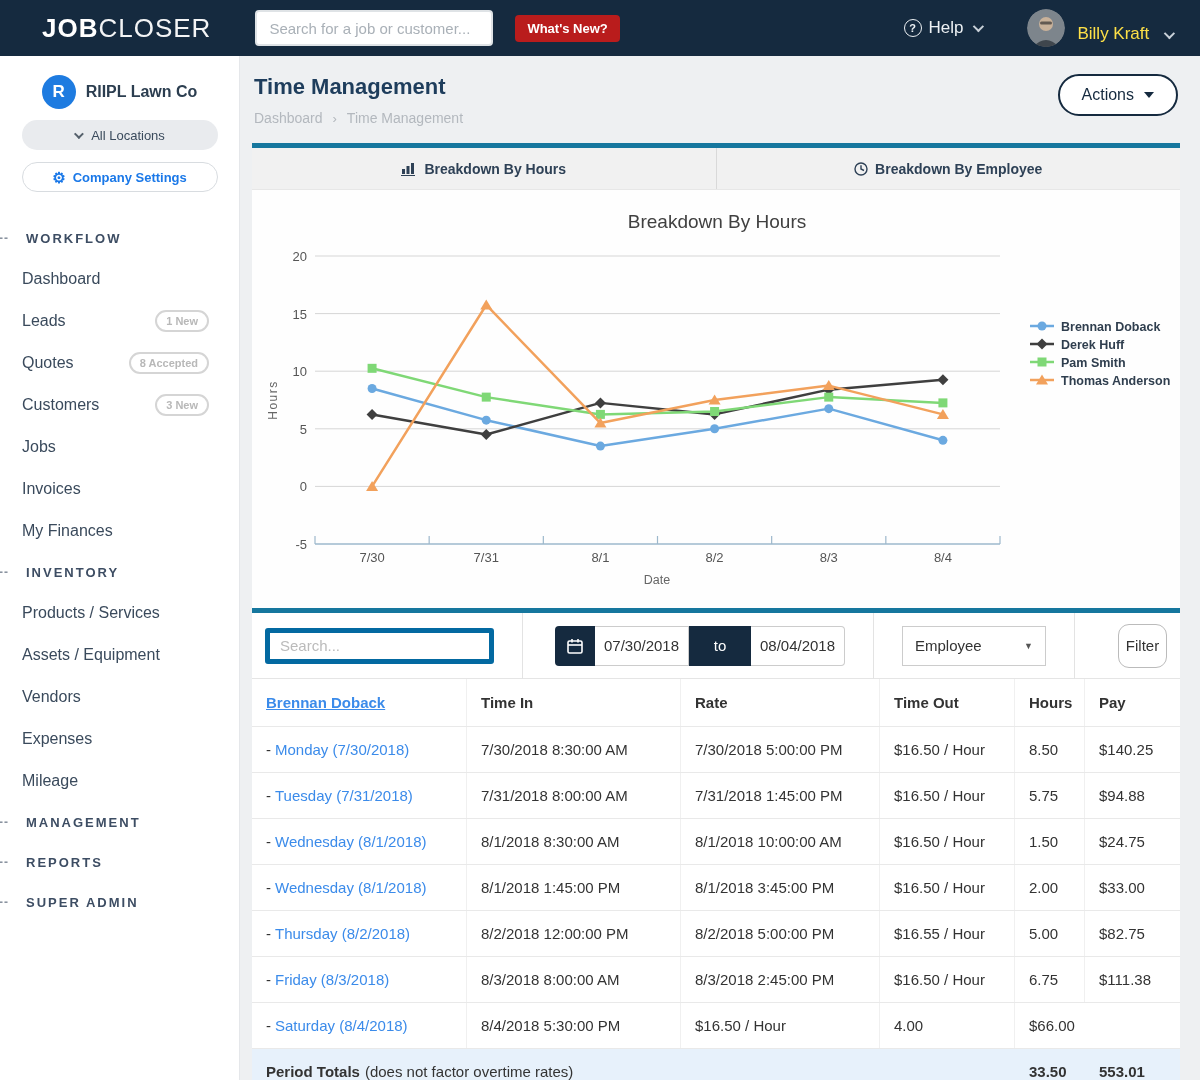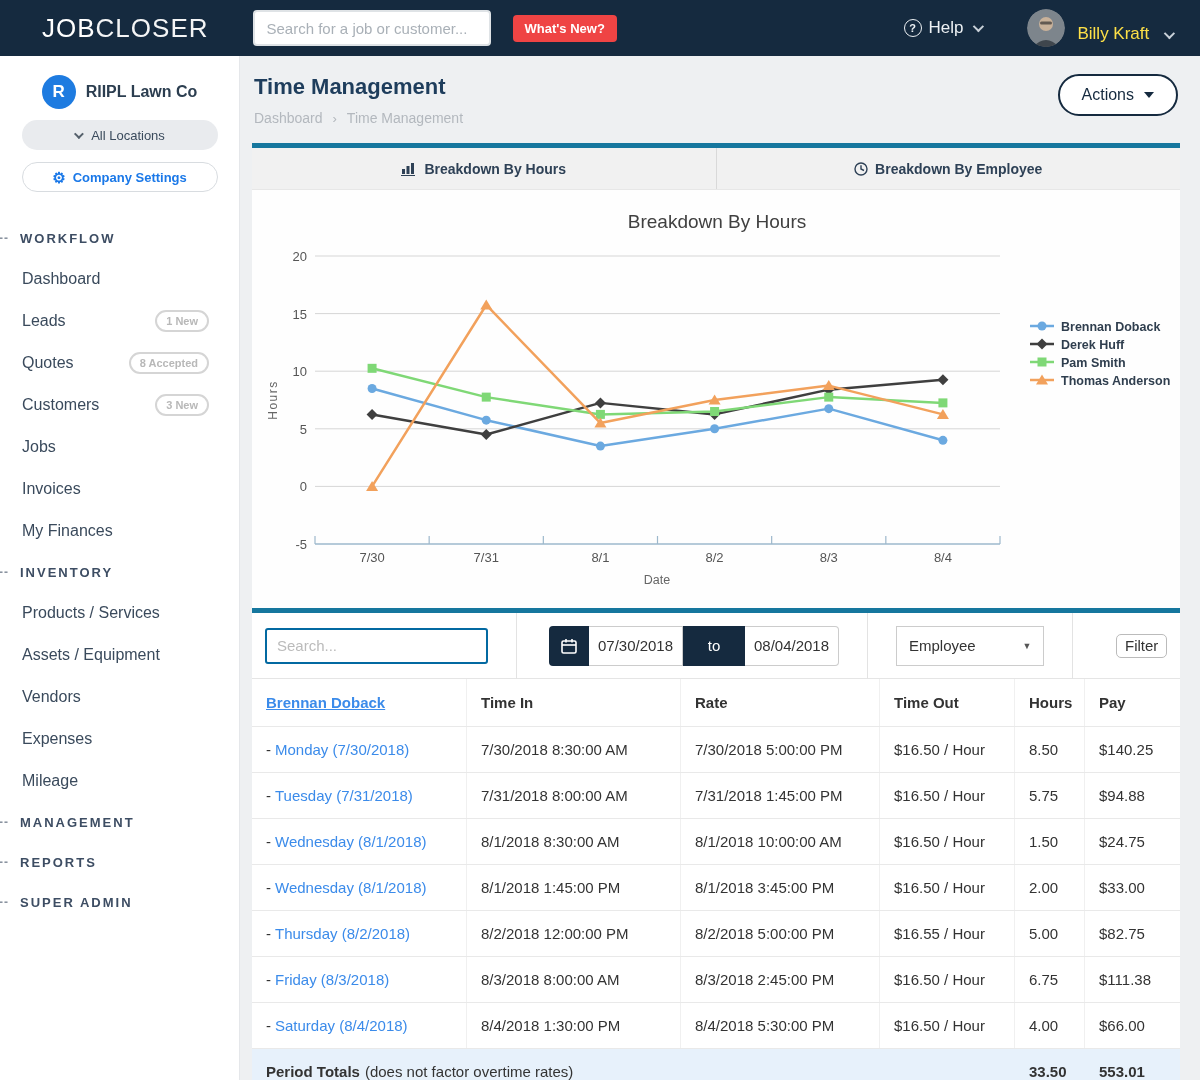--- a/index.html
+++ b/index.html
@@ -12,25 +12,25 @@
     --panel-bg:#FFFFFF;
     --page-bg:#EEF0F2;
   }
   *{box-sizing:border-box;margin:0;padding:0;}
   html,body{width:1200px;height:1080px;overflow:hidden;}
   body{font-family:"Liberation Sans",sans-serif;background:var(--page-bg);color:var(--ink);}
 
   
   .navbar{height:56px;background:var(--navy);display:flex;align-items:center;}
   .logo{margin-left:42px;font-size:26px;color:#fff;letter-spacing:1px;white-space:nowrap;}
-  .logo b{font-weight:400;}
+  .logo b{font-weight:700;}
   .logo span.light{font-weight:400;opacity:.95;}
   .nav-search{margin-left:44px;width:238px;height:36px;border:2px solid #dfe3e6;border-radius:4px;background:#fff;padding:0 12px;font-size:15px;color:#3b82f6;font-family:"Liberation Sans",sans-serif;}
   .nav-search::placeholder{color:#A9B0B7;}
-  .whats-new{margin-left:22px;background:#ef4444;color:#fff;font-size:13px;font-weight:700;padding:6px 12px;border-radius:4px;border:none;cursor:pointer;font-family:"Liberation Sans",sans-serif;}
+  .whats-new{margin-left:22px;background:#b91c1c;color:#fff;font-size:13px;font-weight:700;padding:6px 12px;border-radius:4px;border:none;cursor:pointer;font-family:"Liberation Sans",sans-serif;}
   .nav-right{margin-left:auto;display:flex;align-items:center;margin-right:28px;}
   .help-wrap{display:flex;align-items:center;color:#EDF1F4;font-size:17px;cursor:pointer;}
   .help-icon{width:18px;height:18px;border:1.5px solid #EDF1F4;border-radius:50%;display:inline-flex;align-items:center;justify-content:center;font-size:11px;margin-right:7px;font-weight:700;}
   .chev{display:inline-block;width:8px;height:8px;border-right:2px solid #C9D1D9;border-bottom:2px solid #C9D1D9;transform:rotate(45deg) translateY(-2px);margin-left:10px;}
   .avatar{width:38px;height:38px;border-radius:50%;overflow:hidden;margin:0 12px 0 46px;flex:none;cursor:pointer;}
   .username{color:#fde047;font-size:17px;cursor:pointer;margin-top:12px;}
 
   
   .shell{display:flex;height:1024px;}
   .sidebar{width:240px;background:#fff;border-right:1px solid #E5E7EA;flex:none;overflow:hidden;}
@@ -41,21 +41,21 @@
   .company-avatar{width:34px;height:34px;border-radius:50%;background:#1E7BE0;color:#fff;font-weight:700;font-size:17px;display:flex;align-items:center;justify-content:center;margin-right:10px;}
   .company-name{font-size:16px;color:#2C3E50;font-weight:700;}
   .pill{width:196px;height:30px;margin:8px auto 0;border-radius:16px;display:flex;align-items:center;justify-content:center;font-size:13px;cursor:pointer;}
   .pill.locations{background:#E9EBEE;color:#3A4A5C;}
   .pill.settings{background:#fff;border:1px solid #D8DCE0;color:#1A78E8;margin-top:12px;font-weight:700;}
   .pill .chev-dark{display:inline-block;width:7px;height:7px;border-right:2px solid #55606B;border-bottom:2px solid #55606B;transform:rotate(45deg) translateY(-2px);margin-right:10px;}
   .gear{font-size:15px;margin-right:7px;line-height:1;}
   .side-nav{margin-top:26px;}
   .side-section-header{height:40px;display:flex;align-items:center;font-size:13px;font-weight:700;letter-spacing:2px;color:#3D4D63;cursor:pointer;position:relative;}
   .section-dash{position:absolute;left:-6px;color:#8A93A0;font-size:12px;letter-spacing:1px;font-weight:700;}
-  .side-section-header .label{margin-left:20px;}
+  .side-section-header .label{margin-left:26px;}
   .side-item{height:42px;display:flex;align-items:center;font-size:16px;color:var(--side-ink);padding-left:22px;padding-right:30px;cursor:pointer;}
   .side-badge{margin-left:auto;border:2px solid #D5D5D5;border-radius:12px;color:#B8B8B8;font-size:11px;font-weight:700;padding:3px 9px;white-space:nowrap;}
 
   
   .main-header{position:relative;padding:18px 22px 0 14px;height:87px;}
   .page-title{font-size:22px;font-weight:700;color:#1E3D5C;}
   .breadcrumb{margin-top:10px;font-size:14px;color:var(--muted);display:flex;align-items:center;}
   .breadcrumb .sep{margin:0 10px;font-size:13px;}
   .breadcrumb .crumb{cursor:pointer;}
   .actions-btn{position:absolute;top:18px;right:22px;background:#fff;border:2px solid var(--navy);border-radius:22px;padding:10px 22px;font-size:16px;color:var(--navy);display:flex;align-items:center;cursor:pointer;font-family:"Liberation Sans",sans-serif;}
@@ -65,32 +65,32 @@
   .panel{margin:0 20px 0 12px;background:var(--panel-bg);border-top:5px solid var(--teal);width:928px;}
   .tabs{display:flex;height:42px;background:#F1F1F1;border-bottom:1px solid #E7E7E7;}
   .tab{flex:1;display:flex;align-items:center;justify-content:center;font-size:14px;font-weight:700;color:#2E4156;cursor:pointer;}
   .tab + .tab{border-left:1px solid #D9D9D9;}
   .tab .t-icon{margin-right:7px;display:inline-flex;}
 
   .chart-wrap{height:418px;background:#FEFEFE;}
 
   
   .filter-row{height:66px;display:flex;align-items:center;border-bottom:1px solid #E5E5E5;padding:0 13px;}
-  .f-search{width:248px;height:36px;border:2px solid #0369a1;border-radius:3px;padding:0 10px;font-size:15px;color:#333;font-family:"Liberation Sans",sans-serif;}
+  .f-search{width:248px;height:36px;border:5px solid #0369a1;border-radius:3px;padding:0 10px;font-size:15px;color:#333;font-family:"Liberation Sans",sans-serif;}
   .f-search::placeholder{color:#BBBBBB;}
   .v-div{width:1px;height:66px;background:#E3E3E3;margin:0 0 0 28px;flex:none;}
   .date-group{display:flex;align-items:stretch;height:40px;margin-left:32px;}
   .date-cube{width:40px;background:var(--navy);display:flex;align-items:center;justify-content:center;flex:none;}
   .date-cube.first{border-radius:4px 0 0 4px;}
   .date-input{width:94px;height:40px;border:1px solid #CCCCCC;border-left:none;font-size:15px;color:#333;text-align:center;font-family:"Liberation Sans",sans-serif;}
   .date-input.last{border-radius:0 4px 4px 0;}
   .to-cube{width:62px;background:var(--navy);color:#fff;font-size:15px;display:flex;align-items:center;justify-content:center;flex:none;}
   .select-box{margin-left:28px;width:212px;height:40px;border:1px solid #CCCCCC;background:#fff;display:flex;align-items:center;padding:0 12px;font-size:15px;color:#333;cursor:pointer;}
   .select-box .sel-caret{margin-left:auto;font-size:9px;color:#555;}
-  .filter-btn{margin-left:43px;width:76px;height:24px;background:#fff;border:1px solid #BBBBBB;border-radius:5px;font-size:15px;color:#333;cursor:pointer;font-family:"Liberation Sans",sans-serif;}
+  .filter-btn{margin-left:43px;width:76px;height:44px;background:#fff;border:1px solid #BBBBBB;border-radius:11px;font-size:15px;color:#333;cursor:pointer;font-family:"Liberation Sans",sans-serif;}
 
   
   .ttable{width:928px;}
   .trow{display:grid;grid-template-columns:215px 214px 199px 135px 70px 95px;border-bottom:1px solid #E9E9E9;height:46px;}
   .trow.head{height:48px;}
   .tcell{display:flex;align-items:center;padding-left:14px;font-size:15px;color:#333;border-right:1px solid #F0F0F0;overflow:hidden;white-space:nowrap;}
   .tcell:last-child{border-right:none;}
   .trow.head .tcell{font-weight:700;}
   .emp-link{color:var(--link);font-weight:700;text-decoration:underline;cursor:pointer;}
   .day-dash{color:#333;margin-right:4px;}
@@ -435,21 +435,20 @@
               <div class="tcell">8/3/2018 2:45:00 PM</div>
               <div class="tcell">$16.50 / Hour</div>
               <div class="tcell">6.75</div>
               <div class="tcell">$111.38</div>
             </div>
             <div class="trow">
               <div class="tcell">
                 <span class="day-dash">-</span>
                 <a class="day-link">Saturday (8/4/2018)</a>
               </div>
-              <div class="tcell">8/4/2018 1:30:00 PM</div>
               <div class="tcell">8/4/2018 5:30:00 PM</div>
               <div class="tcell">$16.50 / Hour</div>
               <div class="tcell">4.00</div>
               <div class="tcell">$66.00</div>
             </div>
           </div>
         <div class="totals">
           <div class="tcell">
               <b>Period Totals</b>
               <span class="note">(does not factor overtime rates)</span>

